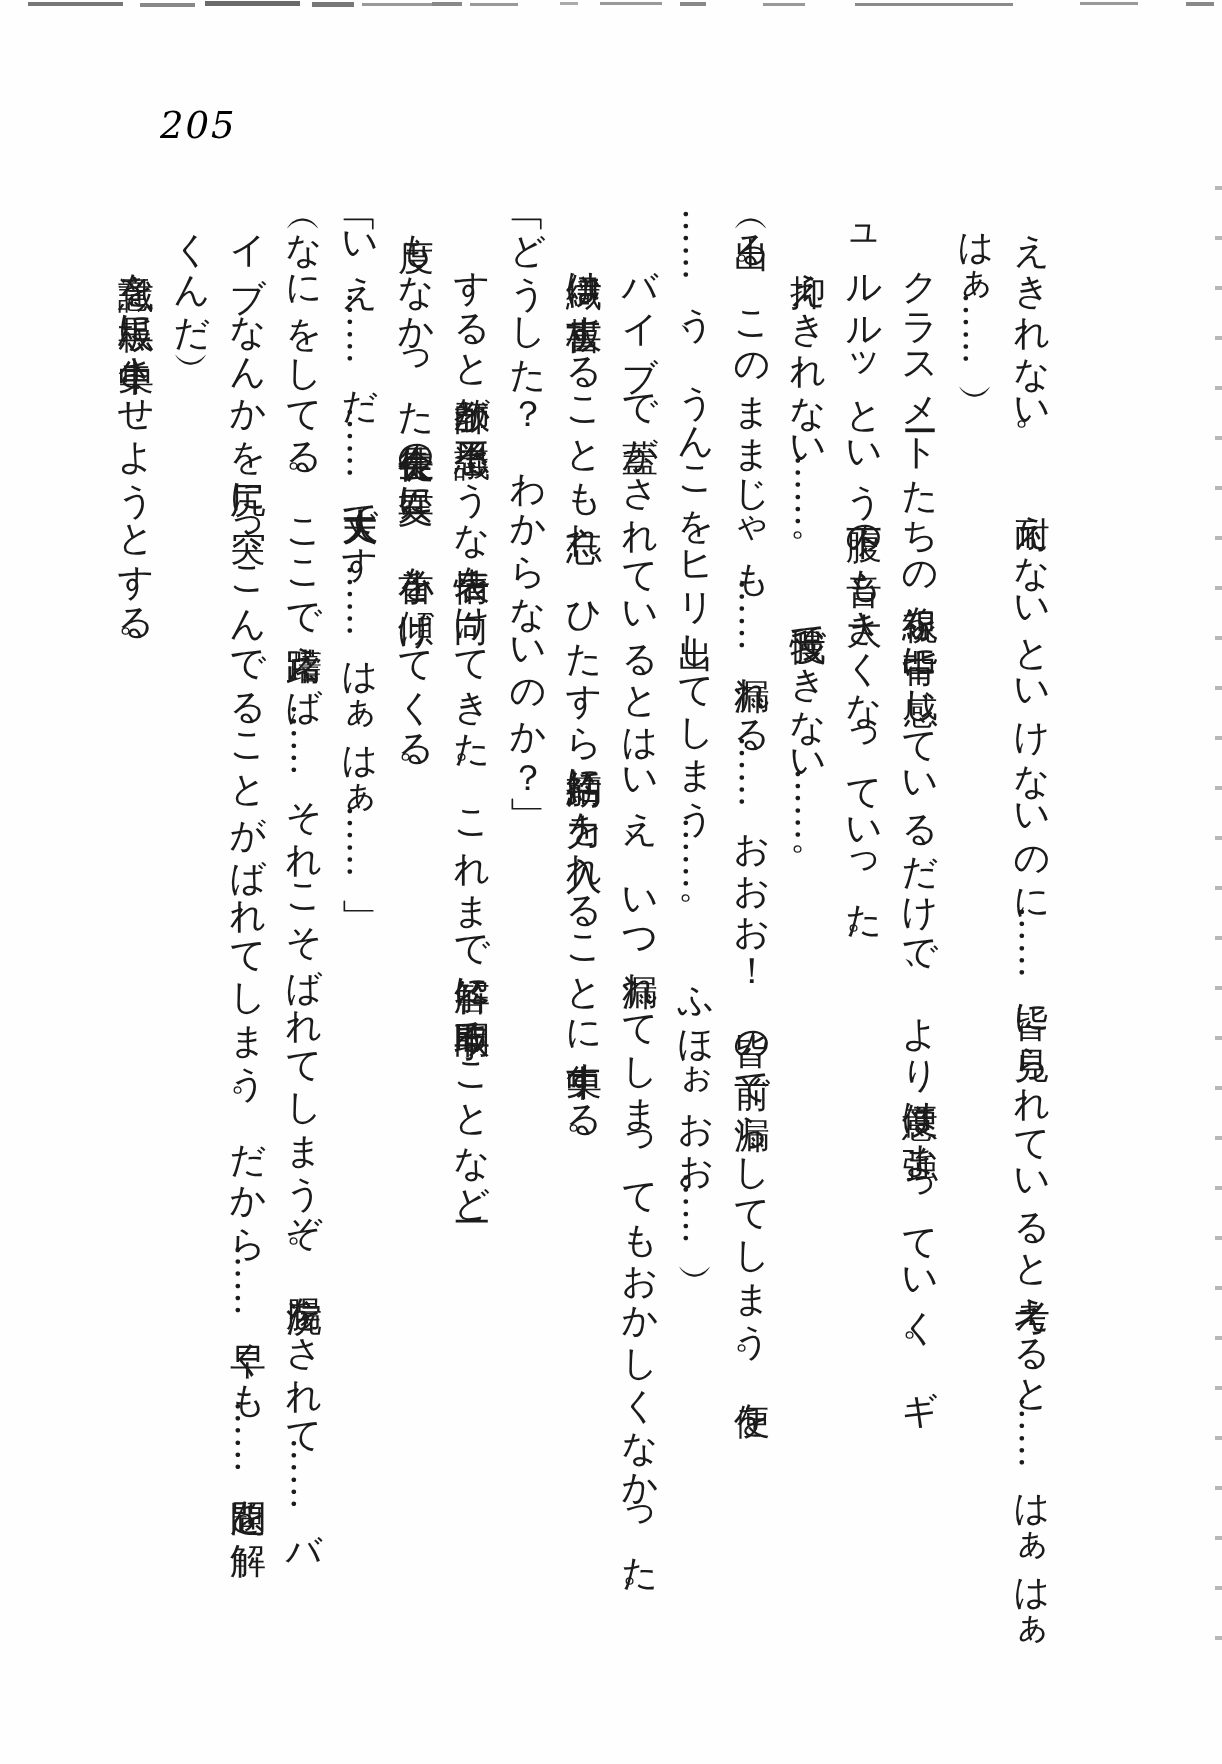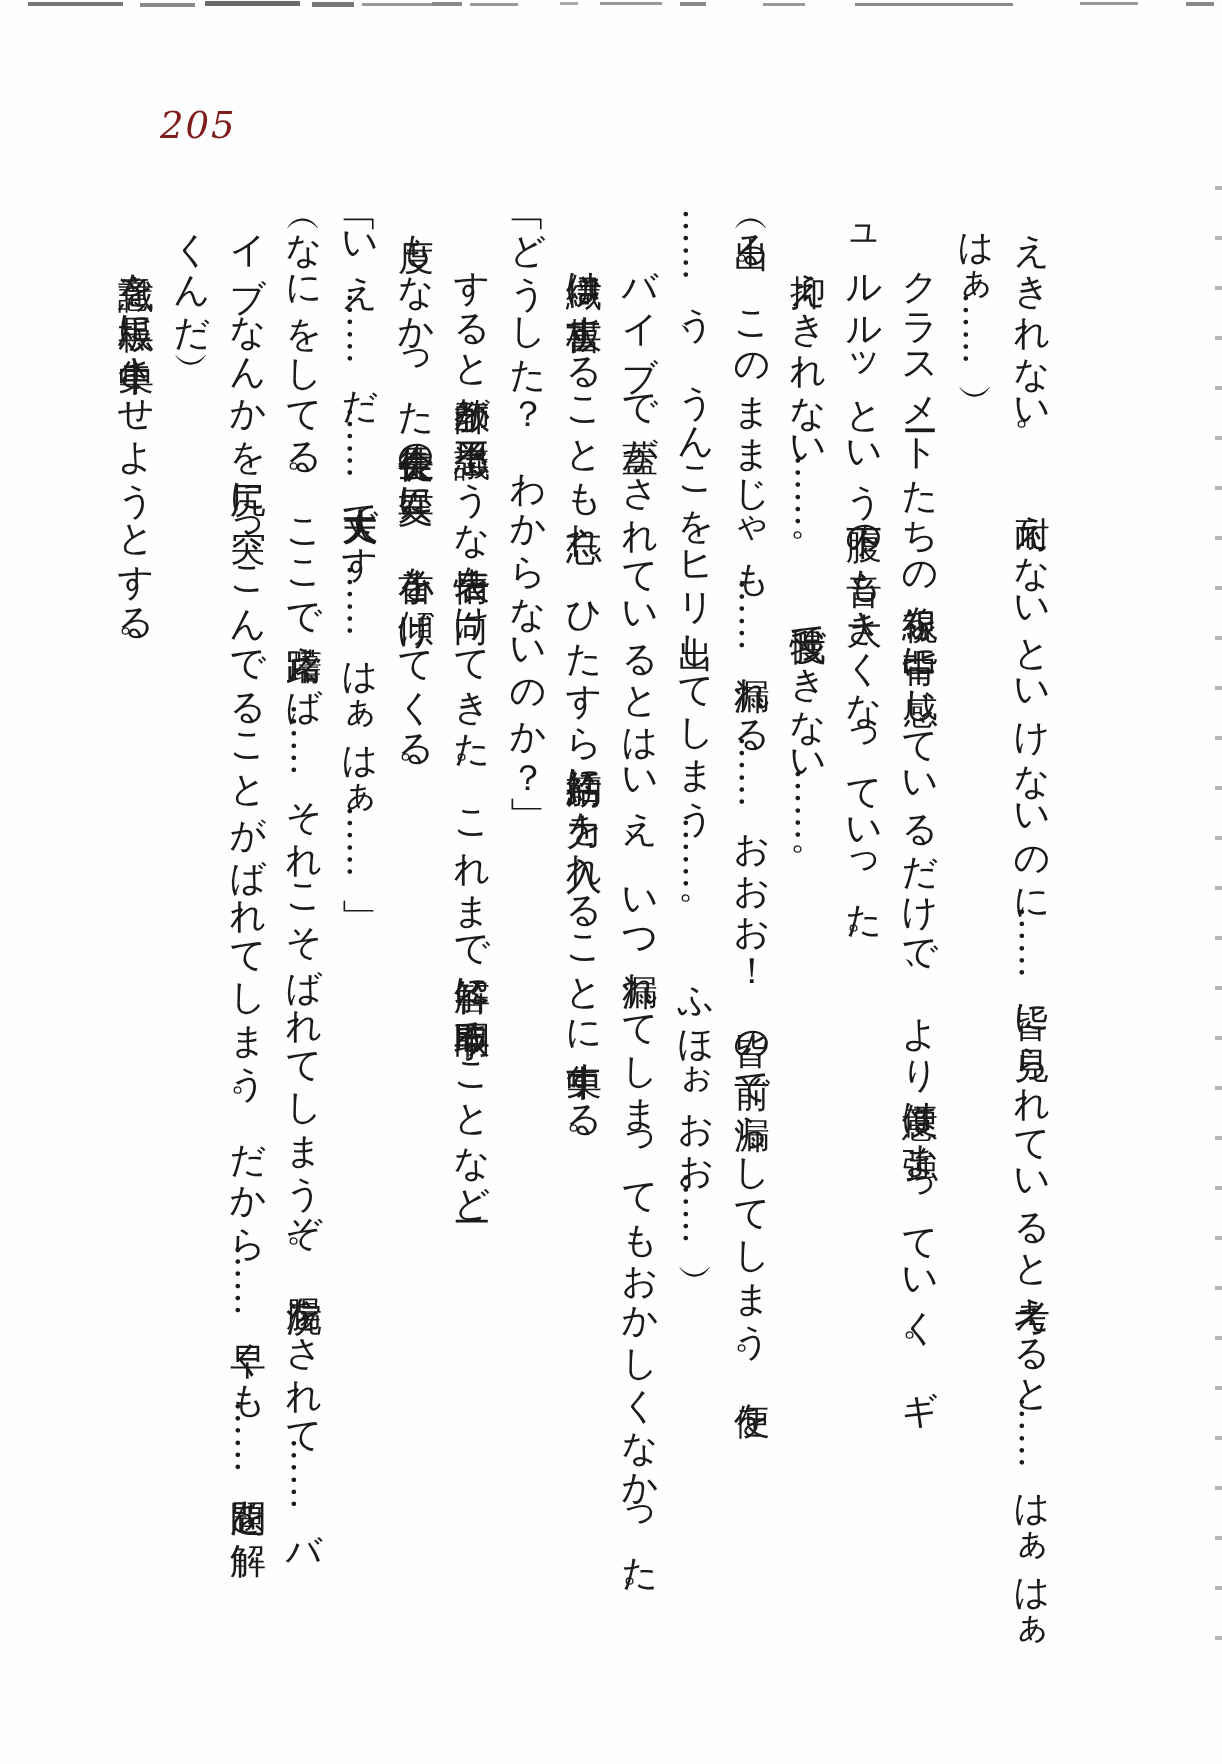--- a/index.html
+++ b/index.html
@@ -30,21 +30,21 @@
       rgba(125,125,130,0.0) 4px 50px
     );
   }
 
   .pagenum {
     position: absolute;
     left: 160px;
     top: 104px;
     font-size: 37px;
     font-style: italic;
-    color: #7f1d1d;
+    color: #000000;
     letter-spacing: 2px;
   }
 
   
   .textblock {
     position: absolute;
     top: 208px;
     right: 162px;
     height: 1390px;
     writing-mode: vertical-rl;

